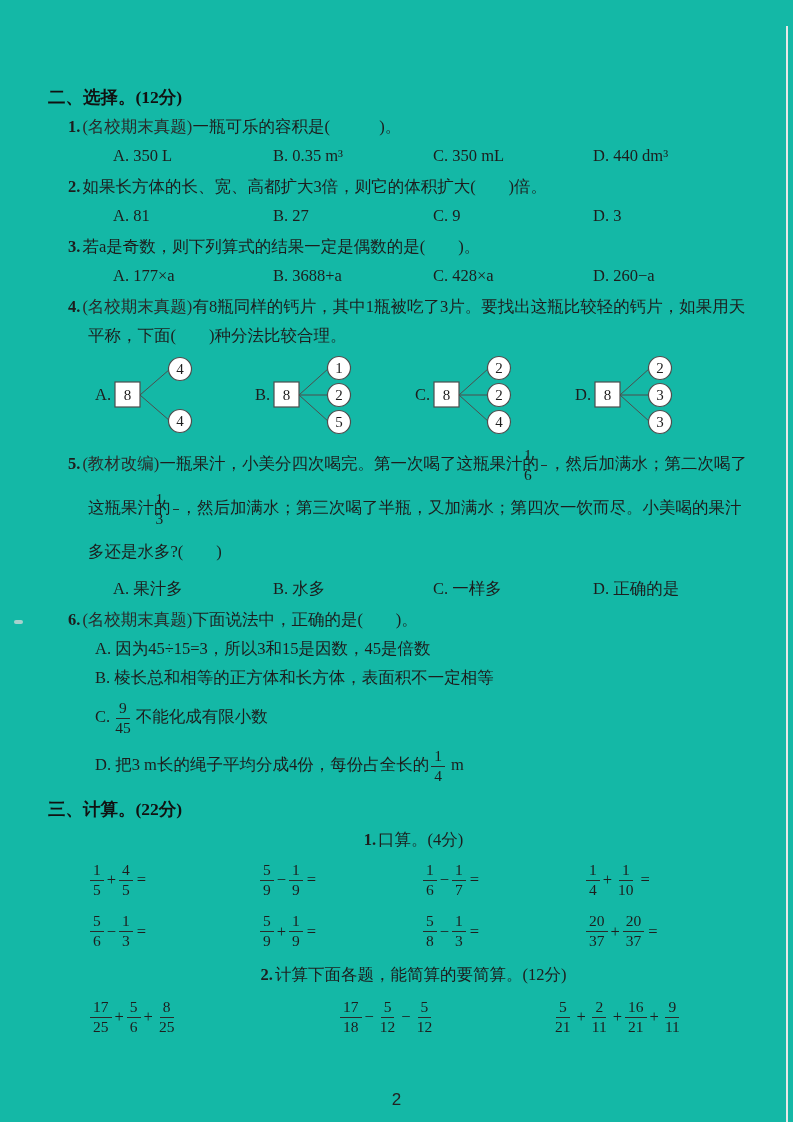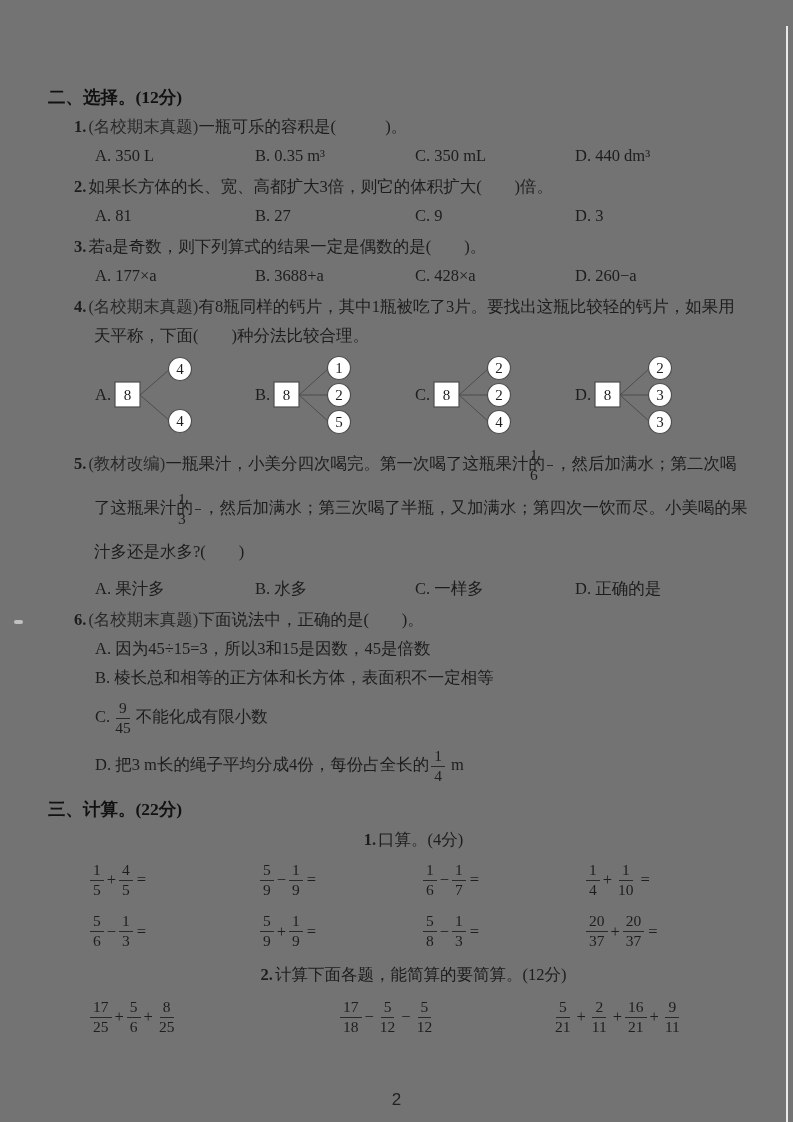--- a/index.html
+++ b/index.html
@@ -1,21 +1,21 @@
 <!DOCTYPE html>
 <html><head>
 <meta charset="utf-8">
 <style>
   * { margin: 0; padding: 0; box-sizing: border-box; }
   html, body { background: #ffffff; }
   .page {
     position: relative;
     width: 793px;
     height: 1122px;
-    background: #737373;
+    background: #14b8a6;
     overflow: hidden;
     font-family: "Liberation Serif", "DejaVu Serif", serif;
     color: #1d1d1d;
     font-size: 16.5px;
   }
   .edge-line {
     position: absolute;
     top: 26px; right: 5px; bottom: 0;
     width: 2px;
     background: #e8e8e8;
@@ -30,32 +30,32 @@
   }
   .content { padding: 84px 44px 0 48px; }
 
   .sec-h {
     font-size: 17.5px;
     font-weight: bold;
     color: #111;
     line-height: 26px;
   }
   .q {
-    margin-left: 26px;
+    margin-left: 20px;
     line-height: 29px;
     padding-left: 20px;
     text-indent: -20px;
     margin-top: 2px;
   }
   .qnum { font-weight: bold; margin-right: 2px; }
   .tag { color: #2a2a2a; }
   .opts {
     display: grid;
     grid-template-columns: 160px 160px 160px auto;
-    margin-left: 47px;
+    margin-left: 65px;
     line-height: 29px;
   }
   .optline { margin-left: 47px; line-height: 29px; }
   .optline.tall { line-height: 46px; margin-top: 2px; }
   .q.tallq { line-height: 44px; }
 
   
   .frac {
     display: inline-flex;
     flex-direction: column;

